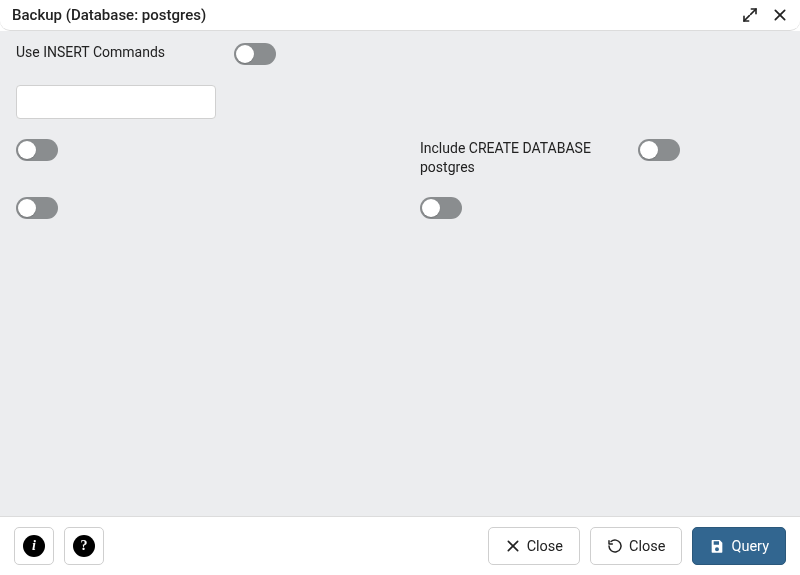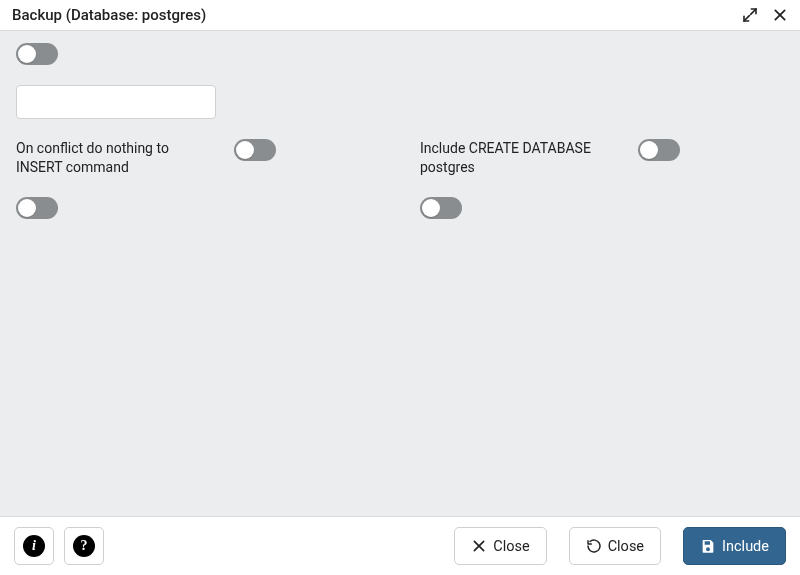--- a/index.html
+++ b/index.html
@@ -19,20 +19,21 @@
     height: 575px;
     display: flex;
     flex-direction: column;
   }
   .title-bar {
     display: flex;
     align-items: center;
     justify-content: space-between;
     padding: 6px 12px 6px 12px;
     border-bottom: 1px solid #dcdcdc;
+    border-radius: 10px;
   }
   .title-bar .title {
     font-size: 15px;
     font-weight: 500;
   }
   .title-bar .controls {
     display: flex;
     gap: 14px;
   }
   .title-icon {
@@ -154,21 +155,21 @@
     color: #fff;
     display: flex;
     align-items: center;
     justify-content: center;
     font-weight: 700;
     font-size: 14px;
     font-family: Georgia, serif;
   }
   .footer-right {
     display: flex;
-    gap: 22px;
+    gap: 10px;
   }
   .btn {
     height: 38px;
     border-radius: 5px;
     display: inline-flex;
     align-items: center;
     gap: 6px;
     padding: 0 16px;
     cursor: pointer;
     font-size: 14.5px;
@@ -208,31 +209,31 @@
         </svg>
       </div>
     </div>
   </div>
 
 
   <div class="content">
     <div class="form-grid">
 
       <div class="form-row full">
+        <div class="form-label">Use INSERT Commands</div>
         <div class="toggle">
             <div class="knob"></div>
           </div>
       </div>
 
       <div class="form-row full">
         <input class="text-input" type="text" value="" style="">
       </div>
 
       <div class="form-row">
-        <div class="form-label">On conflict do nothing to INSERT command</div>
         <div class="toggle">
             <div class="knob"></div>
           </div>
       </div>
 
       <div class="form-row">
         <div class="form-label">Include CREATE DATABASE postgres</div>
         <div class="toggle">
             <div class="knob"></div>
           </div>
@@ -276,18 +277,18 @@
         <svg viewBox="0 0 24 24" fill="none" stroke="#222" stroke-width="2.2" stroke-linecap="round" stroke-linejoin="round">
           <path d="M3 12a9 9 0 1 0 3-6.7"></path>
           <path d="M3 4v5h5"></path>
         </svg>
         <span>Close</span>
       </div>
       <div class="btn primary">
         <svg viewBox="0 0 24 24" fill="#fff">
           <path d="M5 3h11l4 4v14a1 1 0 0 1-1 1H5a1 1 0 0 1-1-1V4a1 1 0 0 1 1-1zm2 2v5h8V5H7zm5 9a3 3 0 1 0 0 6 3 3 0 0 0 0-6z"></path>
         </svg>
-        <span>Include</span>
+        <span>Query</span>
       </div>
     </div>
   </div>
 
 </div>
 
 </body></html>

